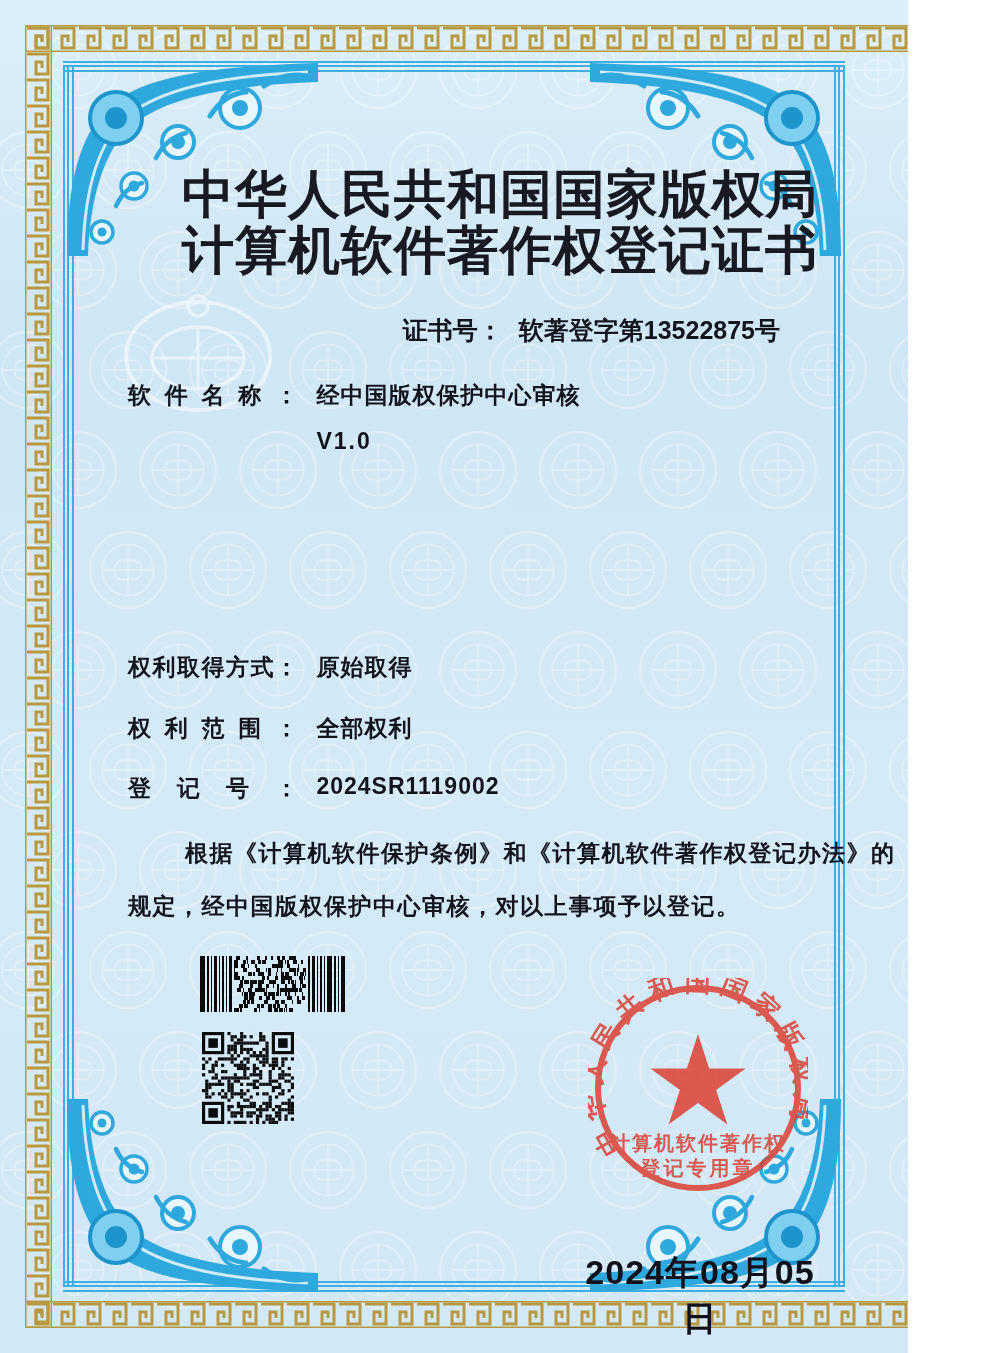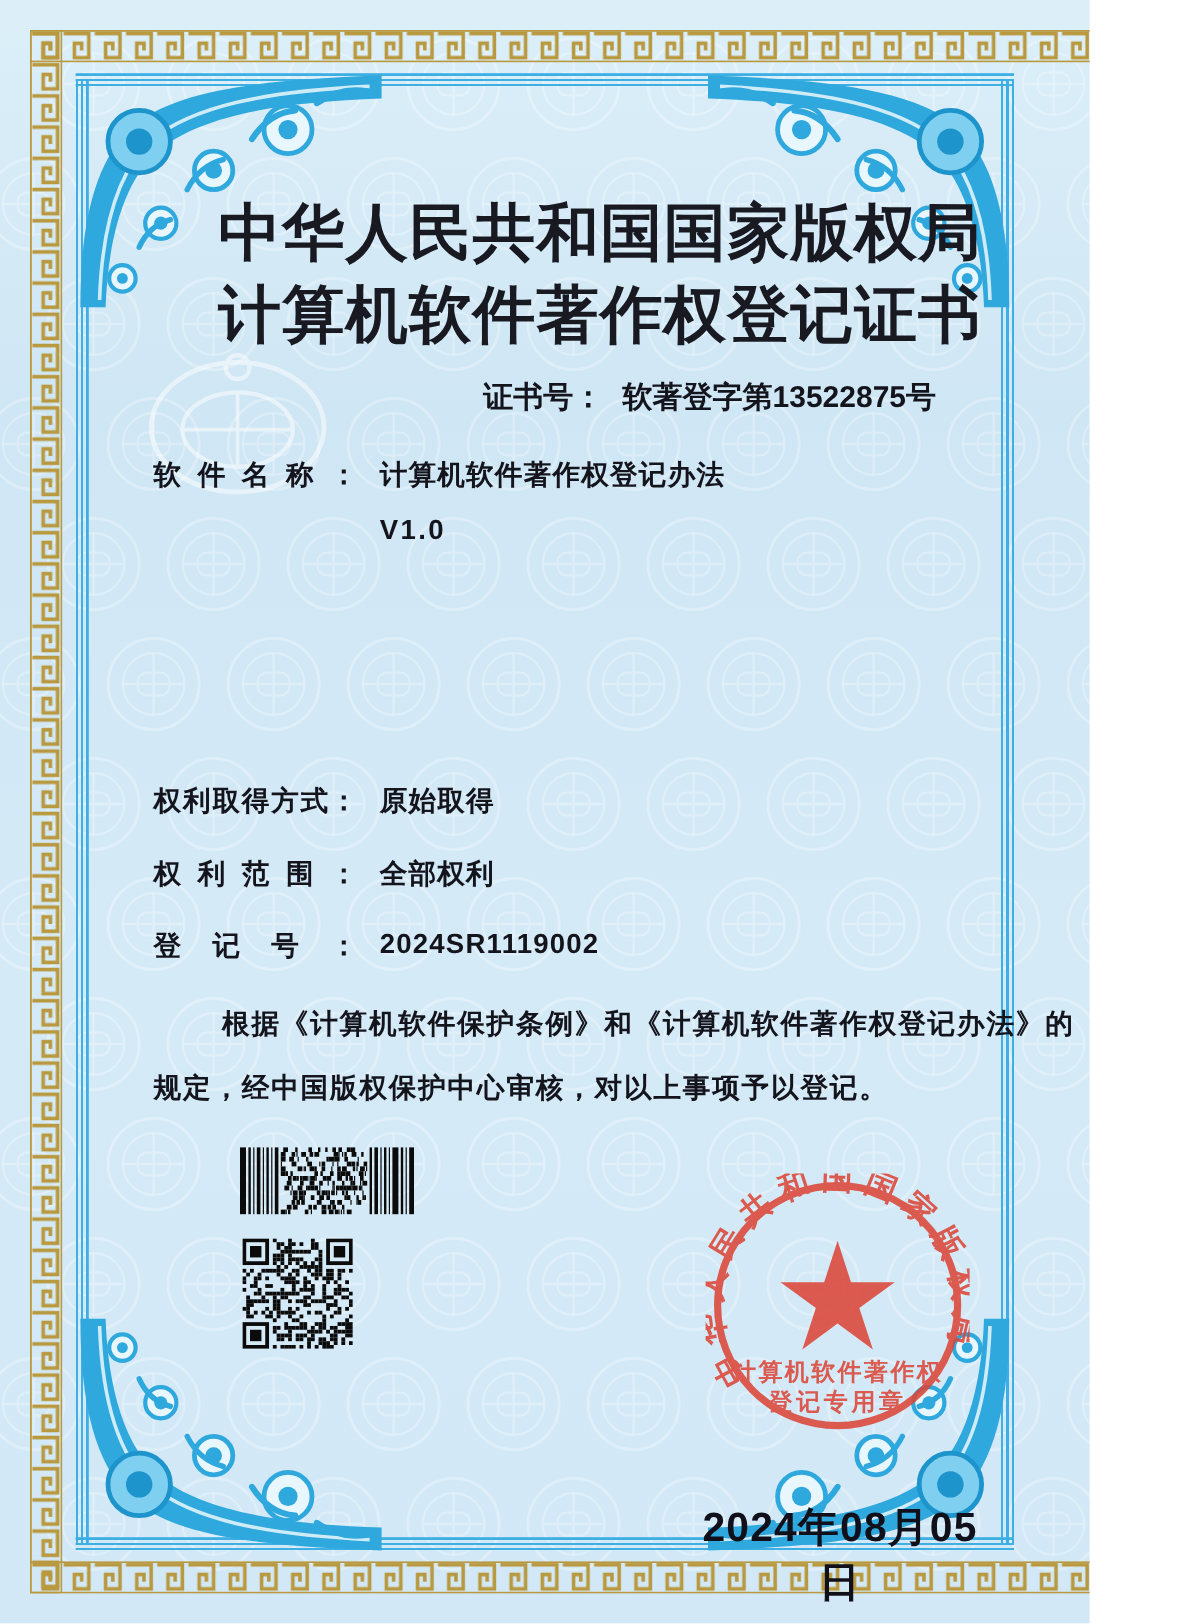--- a/index.html
+++ b/index.html
@@ -55,21 +55,21 @@
   
   .content { position: absolute; inset: 0; z-index: 5; color: #15151f; }
 
   .title {
     position: absolute; left: 0; width: 1000px; text-align: center;
     font-family: "Liberation Serif", serif;
     font-weight: bold; font-size: 52px; color: #191922; letter-spacing: 1px;
     white-space: nowrap;
   }
   .title-1 { top: 160px; }
-  .title-2 { top: 228px; }
+  .title-2 { top: 216px; }
 
   .cert-no {
     position: absolute; top: 314px; right: 128px;
     font-size: 25px; font-weight: bold; color: #14141d; white-space: nowrap;
   }
   .cert-no .lbl { margin-right: 16px; }
 
   .field-row {
     position: absolute; left: 128px;
     font-size: 23px; font-weight: bold; color: #14141d; white-space: nowrap;
@@ -325,21 +325,21 @@
     <div class="title title-1">中华人民共和国国家版权局</div>
     <div class="title title-2">计算机软件著作权登记证书</div>
 
     <div class="cert-no">
       <span class="lbl">证书号：</span><span class="val">软著登字第13522875号</span>
     </div>
 
     <div class="field-row row-1">
       <span class="fr-label">软件名称：</span>
       <span class="fr-value">
-        <span class="v1">计算机软件著作权登记办法</span>
+        <span class="v1">经中国版权保护中心审核</span>
         <span class="v2">V1.0</span>
       </span>
     </div>
 
 
     <div class="field-row row-3">
       <span class="fr-label">权利取得方式：</span>
       <span class="fr-value">原始取得</span>
     </div>
 

